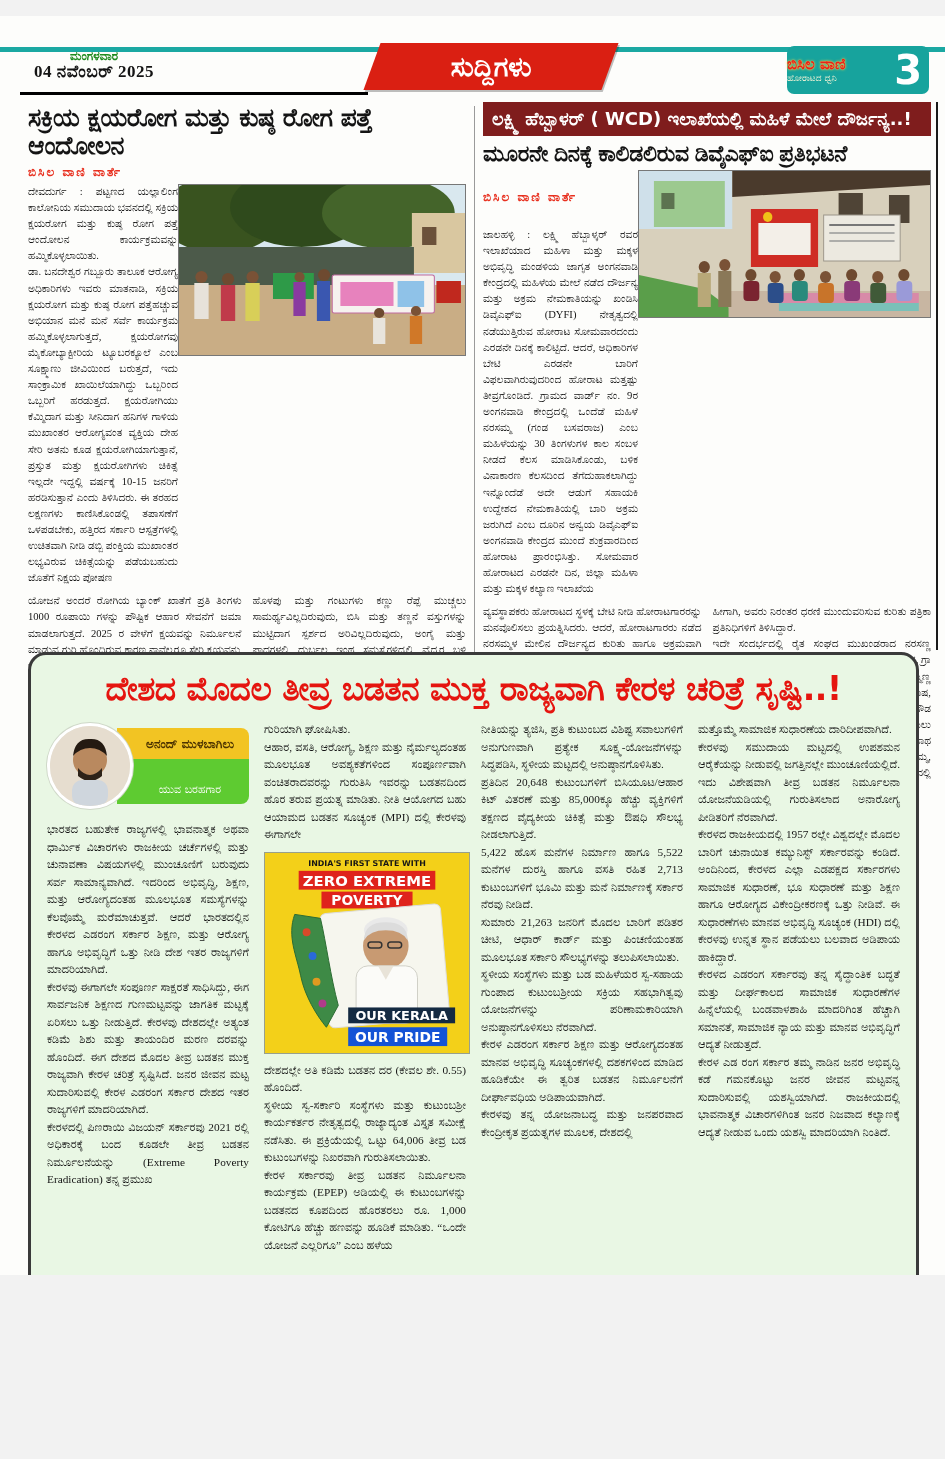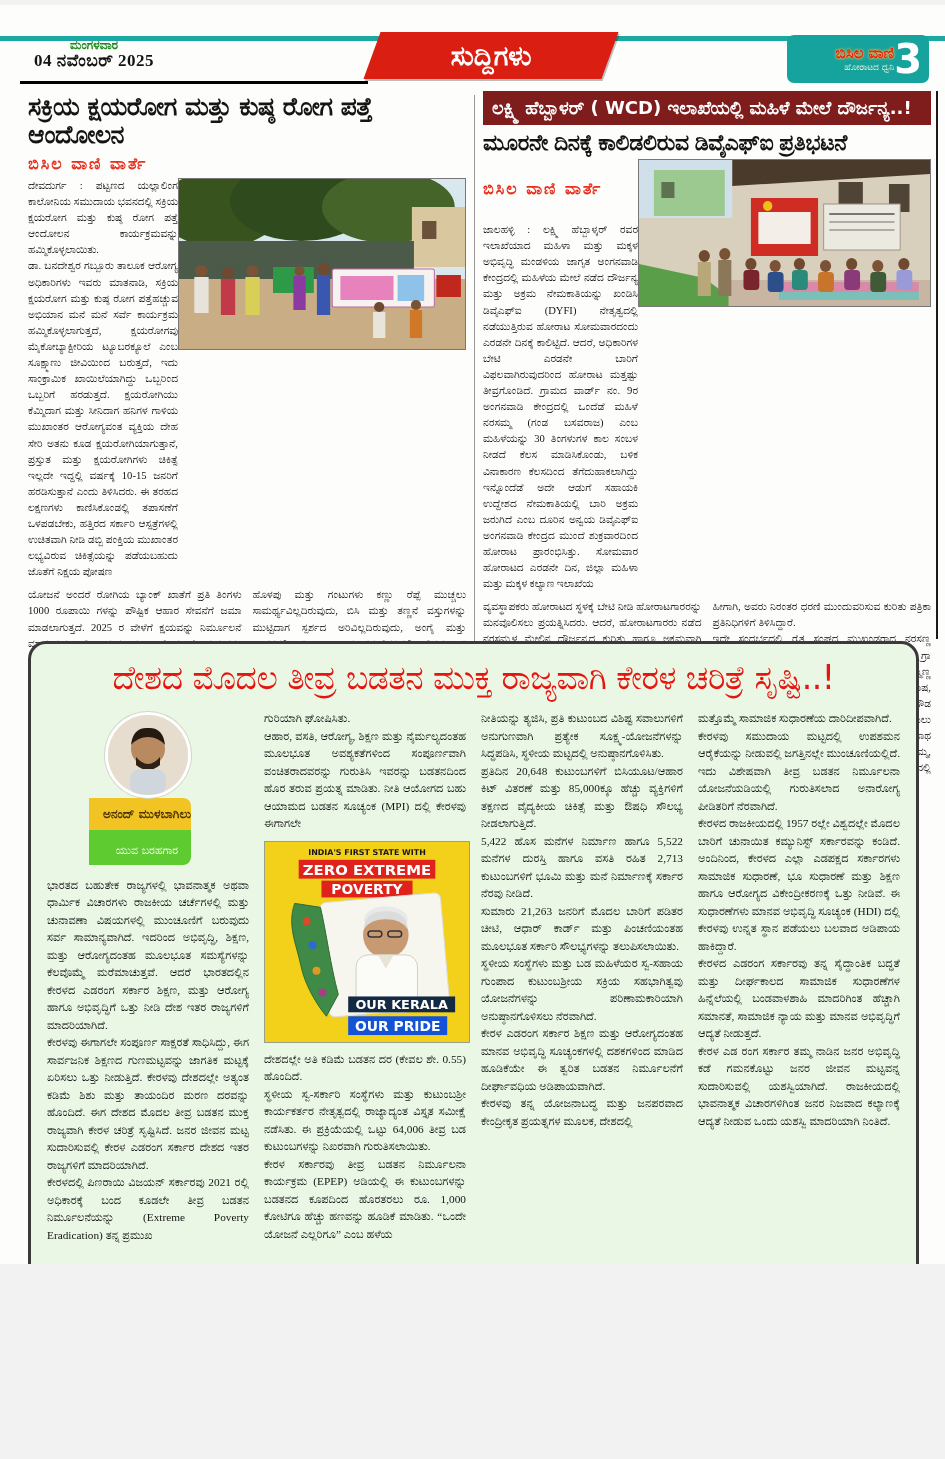--- a/index.html
+++ b/index.html
@@ -1,75 +1,75 @@
 <!DOCTYPE html>
 <html><head>
 <meta charset="utf-8">
 <style>
   html,body{margin:0;padding:0;background:#f2f2f2;}
-  .page{position:relative;width:945px;height:1259px;background:#fdfdfb;margin:5px auto;
+  .page{position:relative;width:945px;height:1259px;background:#fdfdfb;margin:16px auto;
         font-family:"Liberation Serif","DejaVu Serif",serif;color:#141414;overflow:hidden;}
 
   
   .header{position:relative;height:86px;}
   .teal-rule{position:absolute;top:31px;left:0;right:0;height:5px;background:#1ba8a2;}
   .date-block{position:absolute;left:34px;top:34px;text-align:center;line-height:1.1;}
   .day{color:#1e8a1e;font-weight:bold;font-size:12px;font-family:"DejaVu Sans",sans-serif;}
   .date{font-weight:bold;font-size:17px;letter-spacing:.5px;text-align:center;}
   .black-rule{position:absolute;left:20px;top:76px;width:348px;height:3px;background:#000;}
   .masthead{position:absolute;left:372px;top:27px;width:238px;height:47px;background:#da1f12;
             transform:skewX(-20deg);display:flex;align-items:center;justify-content:center;
             box-shadow:2px 2px 0 rgba(0,0,0,.25);}
   .masthead span{transform:skewX(20deg);color:#fff;font-weight:bold;font-size:27px;
             font-family:"DejaVu Sans",sans-serif;}
   .brand-box{position:absolute;right:16px;top:30px;width:142px;height:48px;background:#17a39d;
             border-radius:7px;display:flex;align-items:center;}
-  .brand-left{flex:1;text-align:right;line-height:1.15;}
+  .brand-left{flex:1;text-align:left;line-height:1.15;}
   .brand-name{color:#e8221a;font-weight:bold;font-size:15px;font-family:"DejaVu Sans",sans-serif;
             text-shadow:0 0 3px #ffd84d,0 0 1px #ffd84d;}
   .brand-tagline{color:#fff7d8;font-size:9px;font-family:"DejaVu Sans",sans-serif;}
   .page-num{color:#fff;font-size:40px;font-weight:bold;padding-right:7px;
             font-family:"DejaVu Sans",sans-serif;line-height:48px;}
 
   
   .top-articles{position:relative;display:flex;padding:0 14px 0 28px;}
   .edge-rule{position:absolute;right:7px;top:0;height:548px;width:2px;background:#1a1a1a;}
   .article-left{width:438px;flex:none;}
   .v-divider{width:1px;background:#9a9a9a;margin:4px 8px 0 8px;}
   .article-right{flex:1;min-width:0;}
   .hl-left{font-family:"DejaVu Sans",sans-serif;font-weight:bold;font-size:25px;line-height:1.12;
             margin:2px 0 5px;letter-spacing:-.5px;}
-  .byline{color:#e8301f;font-weight:bold;font-size:16px;font-family:"DejaVu Sans",sans-serif;
+  .byline{color:#e8301f;font-weight:bold;font-size:12px;font-family:"DejaVu Sans",sans-serif;
             letter-spacing:2px;margin:2px 0 5px;}
   .rowA{display:flex;}
   .colA{width:150px;flex:none;font-size:10.6px;line-height:1.52;text-align:justify;white-space:pre-line;}
   .newsphoto{flex:1;border:1px solid #777;overflow:hidden;}
   .rowB{display:flex;gap:11px;margin-top:7px;}
   .rowB .col{flex:1;min-width:0;font-size:10.6px;line-height:1.52;text-align:justify;white-space:pre-line;}
   .blue-banner{background:#7f1d1d;color:#fff;font-family:"DejaVu Sans",sans-serif;font-weight:bold;
             font-size:18px;padding:6px 9px;line-height:1.2;}
   .hl-right{font-family:Liberation Sans, sans-serif;font-weight:bold;font-size:22px;margin:5px 0 3px;
             letter-spacing:-.3px;}
 
   
   .feature{position:absolute;left:28px;right:26px;top:636px;height:806px;background:#e9f7e4;
            border:3px solid #3a3a3a;border-radius:18px;padding:8px 16px;box-sizing:border-box;}
-  .feature-hl{color:#e5150f;font-family:"DejaVu Sans",sans-serif;font-weight:normal;font-size:33px;
+  .feature-hl{color:#e5150f;font-family:"DejaVu Sans",sans-serif;font-weight:bold;font-size:33px;
            text-align:center;margin:6px 0 12px;letter-spacing:-.5px;}
   .fcols{display:flex;gap:15px;}
   .fcol{flex:1;min-width:0;font-size:11.3px;line-height:1.55;text-align:justify;}
   .ftext{white-space:pre-line;display:block;}
-  .author-badge{display:flex;align-items:center;margin:2px 0 12px;flex-direction:column;}
+  .author-badge{display:flex;align-items:center;margin:2px 0 12px;}
   .author-photo{width:80px;height:80px;border-radius:50%;border:3px solid #fff;flex:none;
            overflow:hidden;background:#e8e3da;z-index:2;box-shadow:0 0 0 1px #cfd8c8;}
   .author-labels{flex:1;margin-left:-16px;}
   .label-name{background:#f2c423;color:#4d3400;font-weight:bold;font-size:12px;text-align:center;
            padding:7px 0 6px 14px;border-radius:0 8px 0 0;font-family:"DejaVu Sans",sans-serif;}
   .label-role{background:#5ecb31;color:#fff;font-size:11px;text-align:center;
-           padding:12px 0 6px 14px;border-radius:0 0 8px 0;font-family:"DejaVu Sans",sans-serif;}
+           padding:22px 0 6px 14px;border-radius:0 0 8px 0;font-family:"DejaVu Sans",sans-serif;}
   .poster{display:block;margin:8px auto;border:1px solid #98a08c;}
 </style>
 </head>
 <body>
 
 <div class="page">
 
   <header class="header">
     <div class="teal-rule"></div>
     <div class="date-block">

